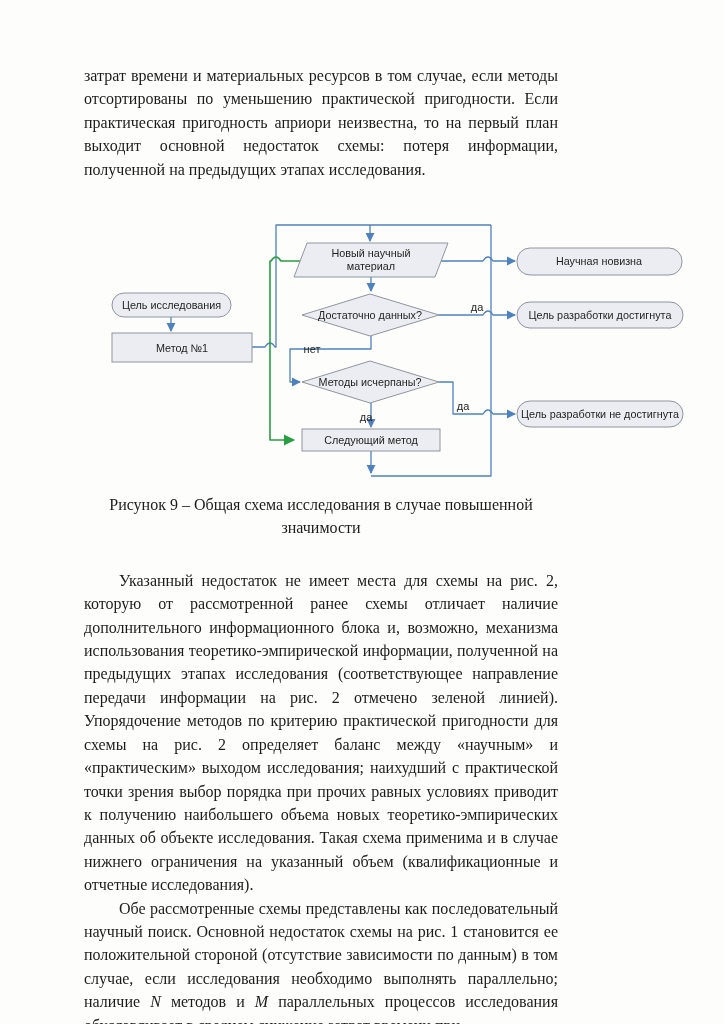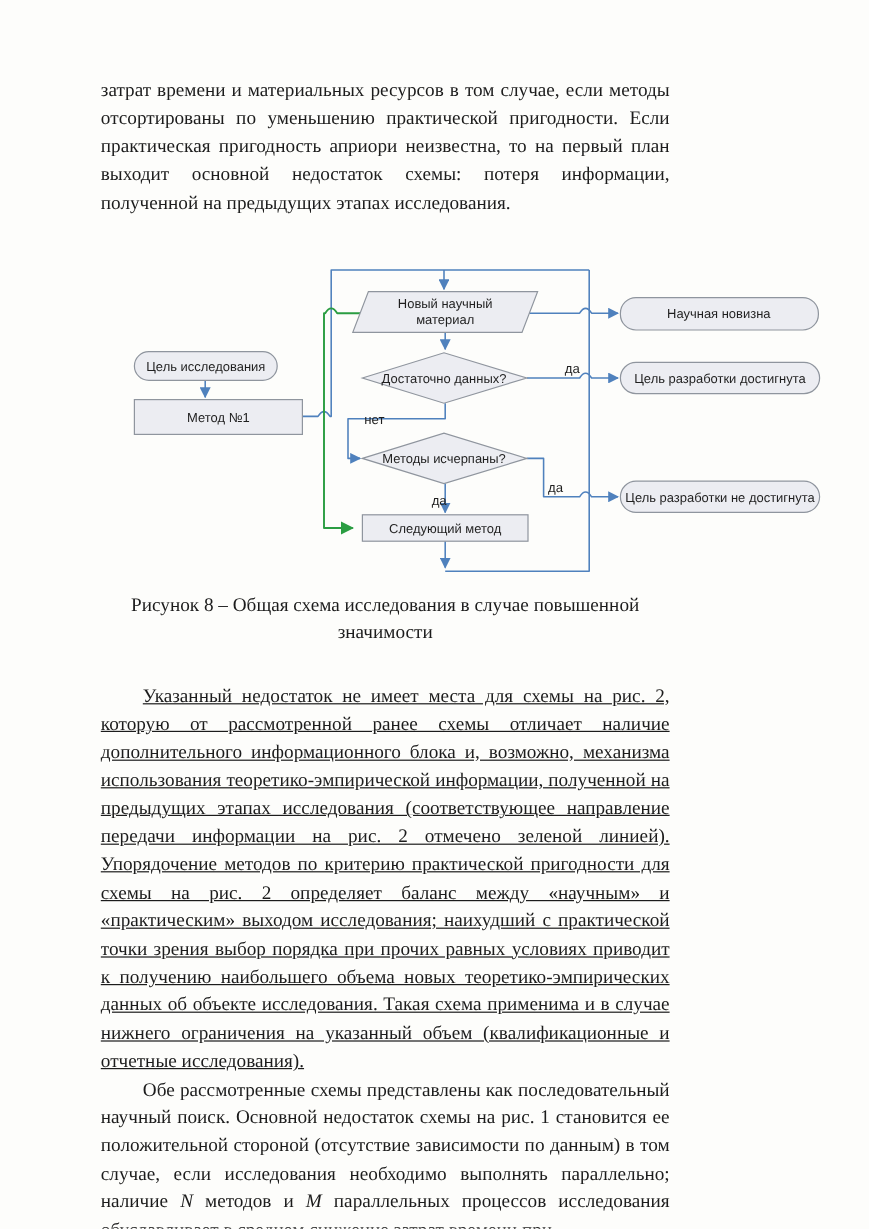--- a/index.html
+++ b/index.html
@@ -17,21 +17,21 @@
     text-align:justify;
   }
   p.indent { text-indent:35px; }
   figure.diagram { margin:27px 0 0 0; width:724px; height:285px; }
   .caption {
     margin:0 78px 0 84px;
     text-align:center;
     font-size:16px; line-height:23.4px;
   }
   .caption span { display:block; }
-  p.p2 { margin-top:29px;text-decoration:underline; }
+  p.p2 { margin-top:29px; }
   .mvar { font-style:italic; }
 
   
   svg { display:block; }
   .edge  { fill:none; stroke:#4f81bd; stroke-width:1.3; stroke-linejoin:round; }
   .gedge { fill:none; stroke:#2a9d42; stroke-width:1.6; stroke-linejoin:round; }
   .node  { fill:#ecedf2; stroke:#8f959e; stroke-width:1; }
   .ntext {
     font-family:"Liberation Sans", sans-serif;
     font-size:10.8px; fill:#1f1f1f; text-anchor:middle;
@@ -95,20 +95,20 @@
       <text class="ntext" x="600" y="395">Цель разработки не достигнута</text>
 
       <text class="etext" x="312" y="330">нет</text>
       <text class="etext" x="477" y="288">да</text>
       <text class="etext" x="366" y="398">да</text>
       <text class="etext" x="463" y="387">да</text>
     </svg>
   </figure>
 
   <div class="caption">
-    <span>Рисунок 8 – Общая схема исследования в случае повышенной значимости</span>
+    <span>Рисунок 9 – Общая схема исследования в случае повышенной значимости</span>
   </div>
 
   <p class="body indent p2">Указанный недостаток не имеет места для схемы на рис. 2, которую от рассмотренной ранее схемы отличает наличие дополнительного информационного блока и, возможно, механизма использования теоретико-эмпирической информации, полученной на предыдущих этапах исследования (соответствующее направление передачи информации на рис. 2 отмечено зеленой линией). Упорядочение методов по критерию практической пригодности для схемы на рис. 2 определяет баланс между «научным» и «практическим» выходом исследования; наихудший с практической точки зрения выбор порядка при прочих равных условиях приводит к получению наибольшего объема новых теоретико-эмпирических данных об объекте исследования. Такая схема применима и в случае нижнего ограничения на указанный объем (квалификационные и отчетные исследования).</p>
 
   <p class="body indent"><span>Обе рассмотренные схемы представлены как последовательный научный поиск. Основной недостаток схемы на рис. 1 становится ее положительной стороной (отсутствие зависимости по данным) в том случае, если исследования необходимо выполнять параллельно; наличие </span><span class="mvar">N</span><span> методов и </span><span class="mvar">M</span><span> параллельных процессов исследования обуславливает в среднем снижение затрат времени при</span></p>
 
 </div>
 
 </body></html>

